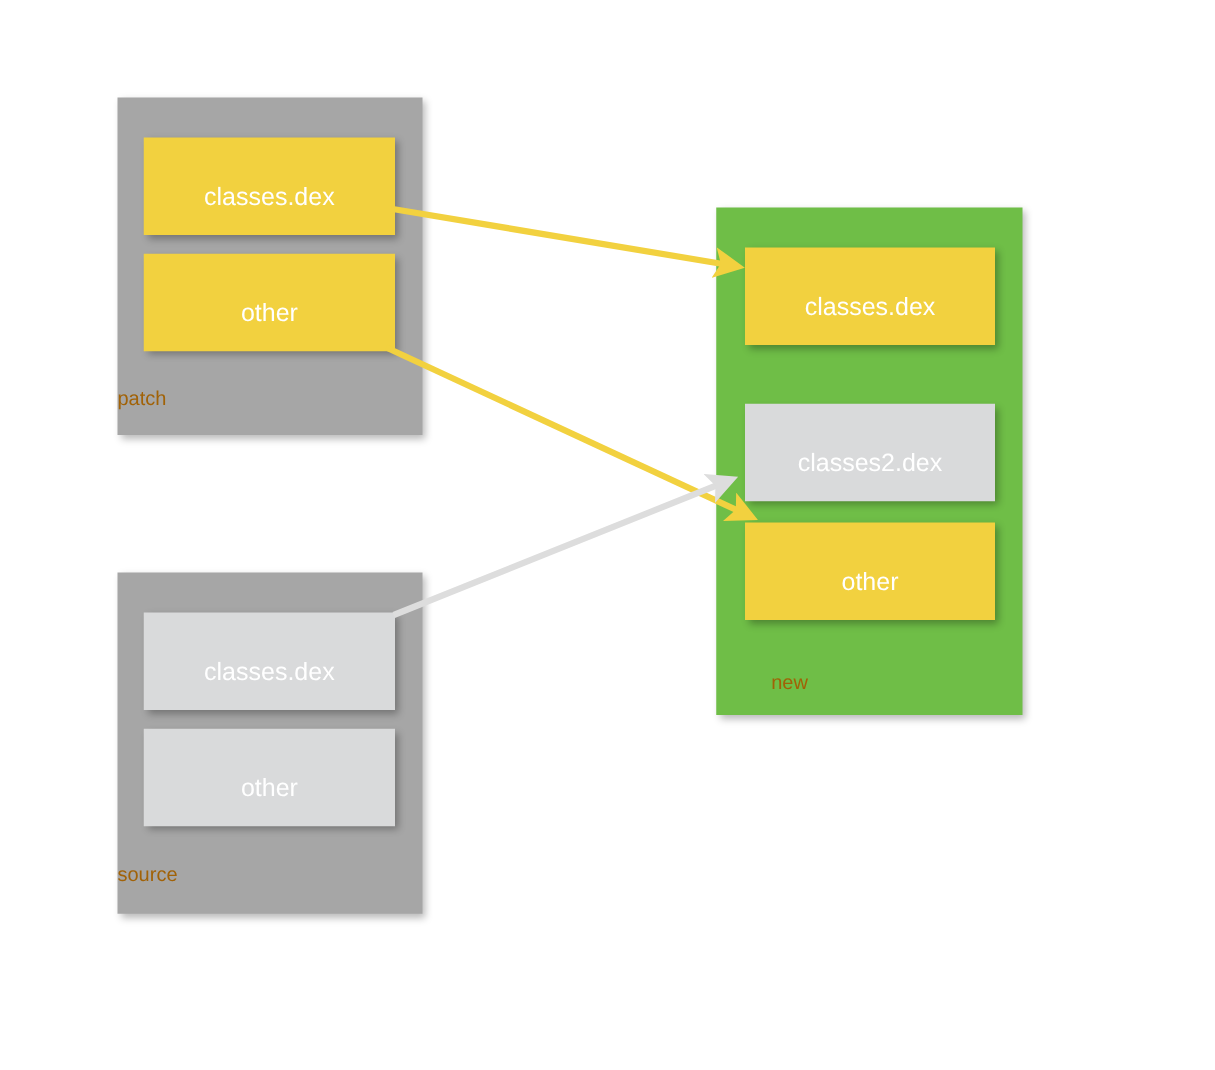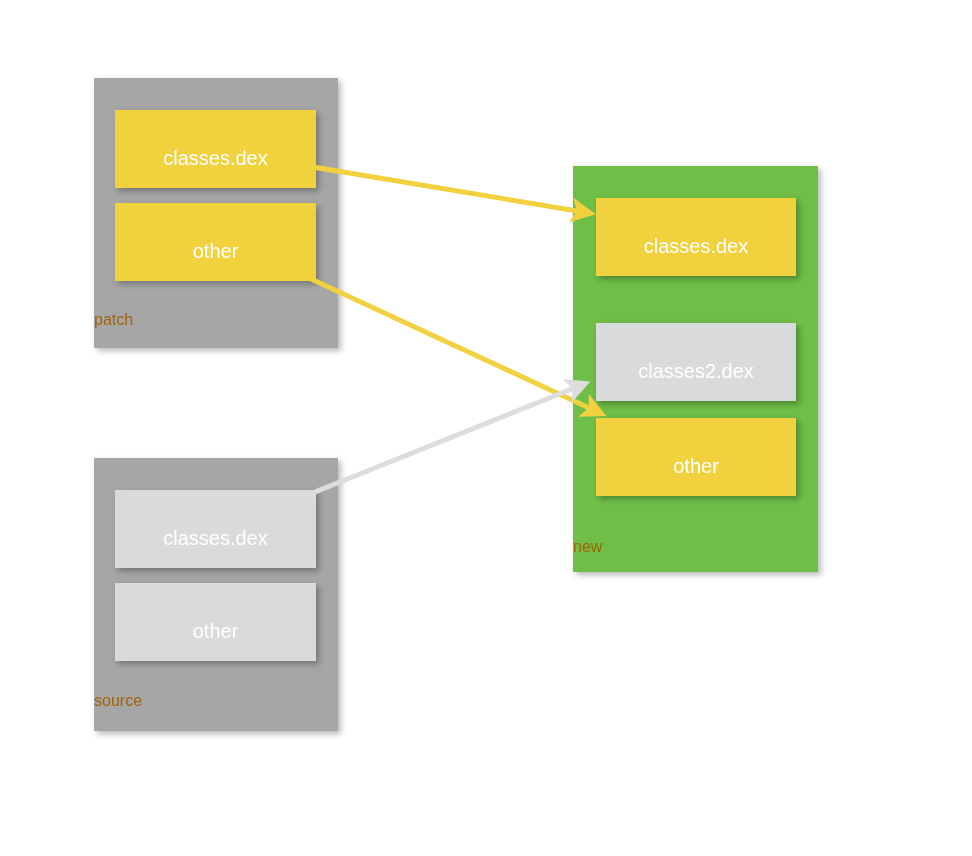--- a/index.html
+++ b/index.html
@@ -82,21 +82,21 @@
   <div class="group group-gray" id="g-source" style="left: 94px; top: 458px; width: 244px; height: 273px;"></div>
   <div class="group-label" id="g-source-label" style="left: 94px; top: 693px; width: 287px;">source</div>
   <div class="box box-lgray" id="b-source-0" style="left: 115px; top: 490px; width: 201px; height: 78px;">
     <span class="box-label">classes.dex</span>
   </div>
   <div class="box box-lgray" id="b-source-1" style="left: 115px; top: 583px; width: 201px; height: 78px;">
     <span class="box-label">other</span>
   </div>
 
   <div class="group group-green" id="g-new" style="left: 573px; top: 166px; width: 245px; height: 406px;"></div>
-  <div class="group-label" id="g-new-label" style="left: 573px; top: 539px; width: 245px;">new</div>
+  <div class="group-label" id="g-new-label" style="left: 573px; top: 539px; width: 245px; padding-left: 44px;">new</div>
   <div class="box box-yellow" id="b-new-0" style="left: 596px; top: 198px; width: 200px; height: 78px;">
     <span class="box-label">classes.dex</span>
   </div>
   <div class="box box-lgray" id="b-new-1" style="left: 596px; top: 307px; width: 200px; height: 78px; margin-top: 16px;">
     <span class="box-label">classes2.dex</span>
   </div>
   <div class="box box-yellow" id="b-new-2" style="left: 596px; top: 418px; width: 200px; height: 78px;">
     <span class="box-label">other</span>
   </div>
 

